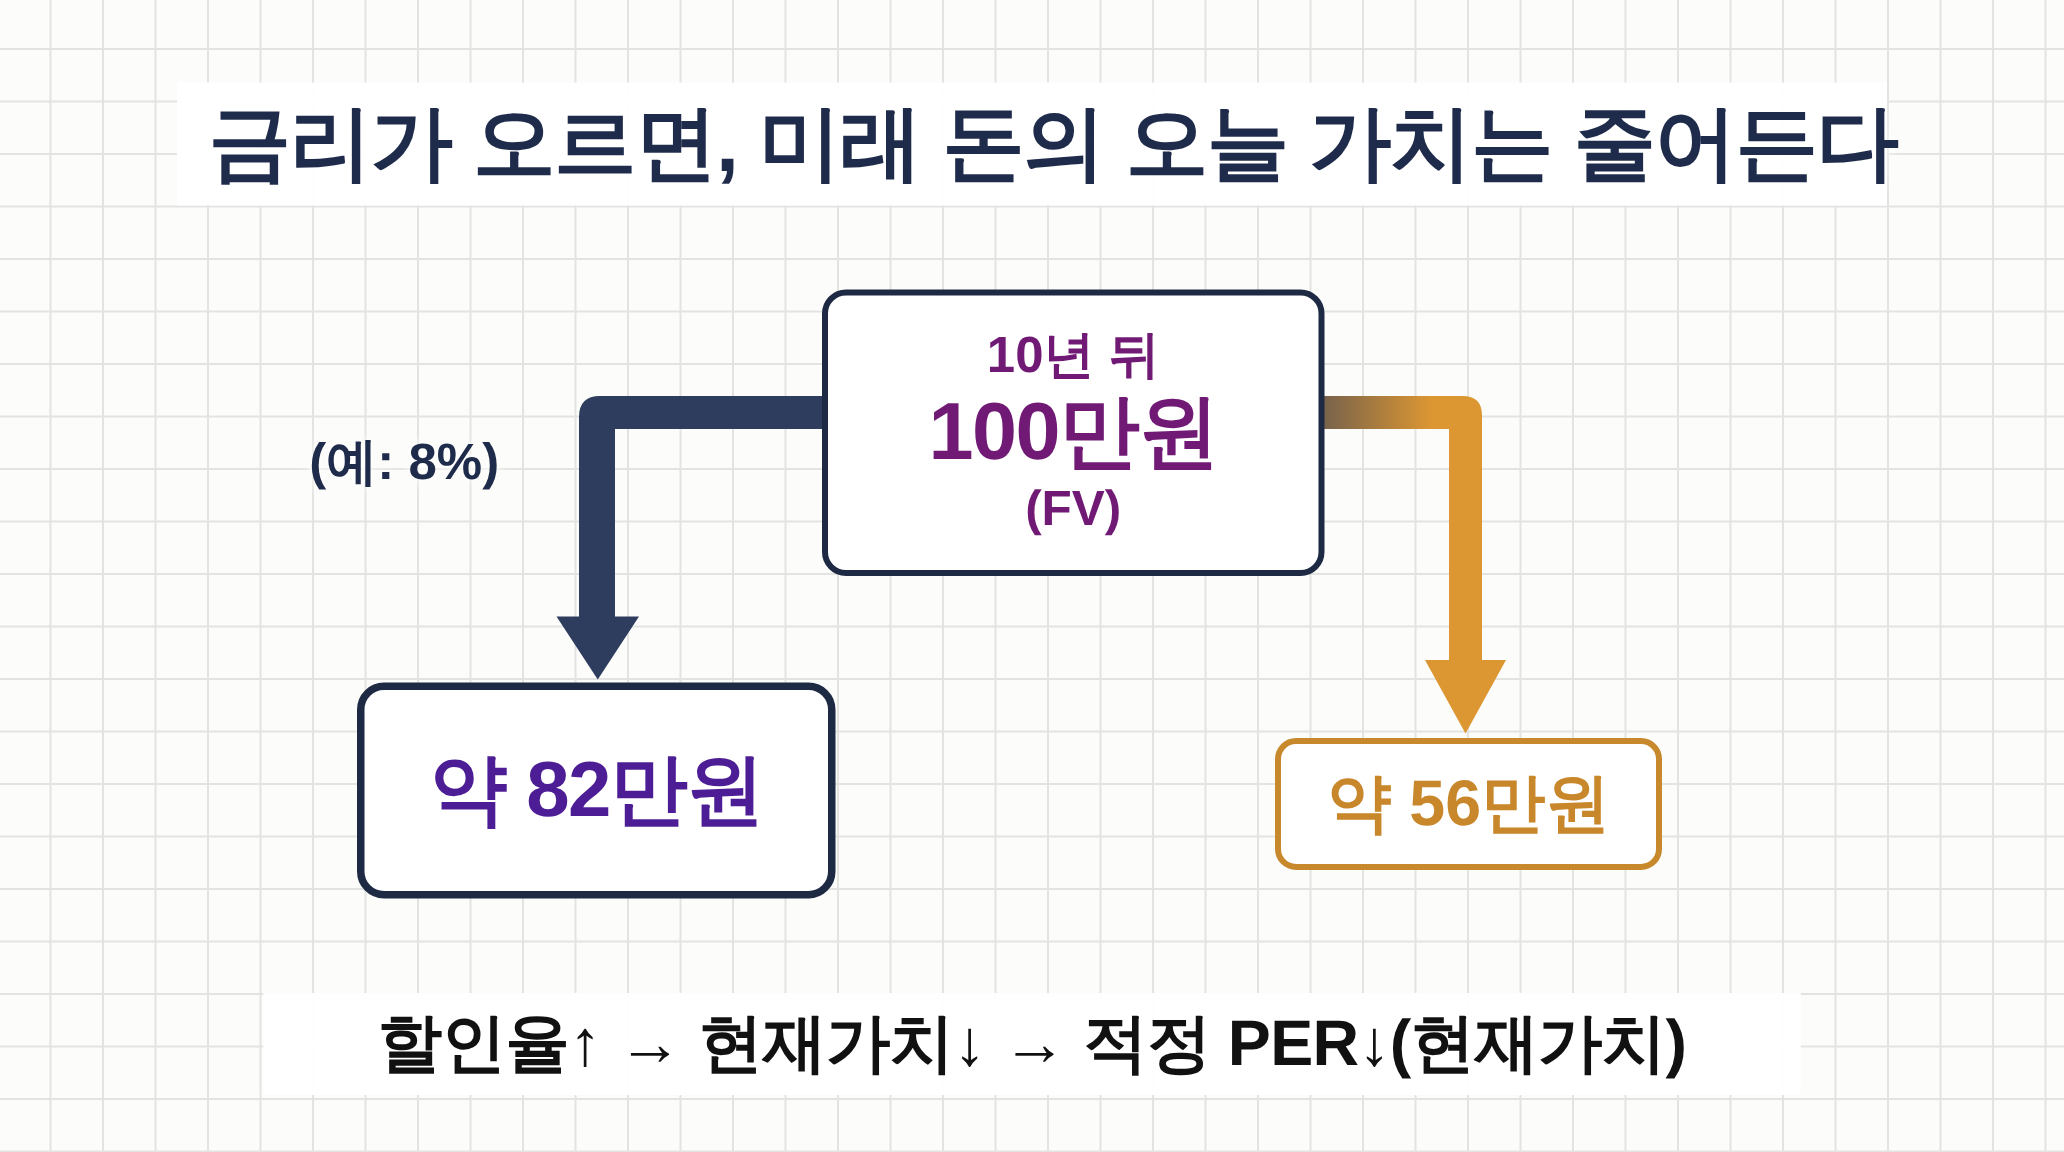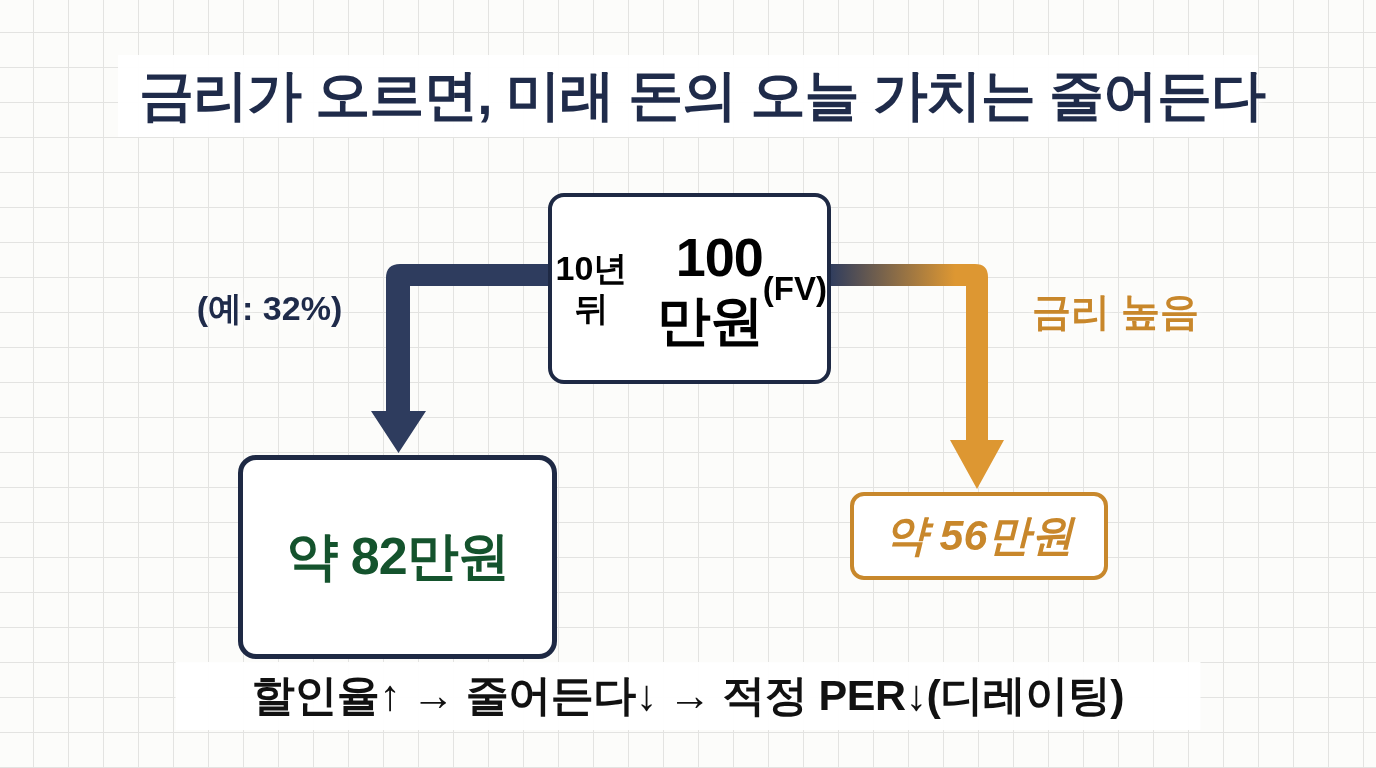--- a/index.html
+++ b/index.html
@@ -38,28 +38,28 @@
   .arrows {
     position: absolute; top: 0; left: 0;
     width: 1376px; height: 768px;
     pointer-events: none;
   }
 
   
   .fv-box {
     position: absolute;
     left: 548px; top: 193px;
-    width: 283px; height: 191px;
+    width: 335px; height: 191px;
     box-sizing: border-box;
     background: #ffffff;
     border: 4px solid #1e2944;
     border-radius: 16px;
-    display: flex; 
+    display: flex; flex-direction: column;
     align-items: center; justify-content: center;
-    color: #000000; text-align: center;
+    color: #701a75; text-align: center;
   }
   .fv-period { font-size: 34px; font-weight: 700; line-height: 1.15; }
   .fv-amount { font-size: 54px; font-weight: 800; line-height: 1.15; letter-spacing: -1px; text-align: right; }
   .fv-abbr   { font-size: 33px; font-weight: 700; line-height: 1.2; }
 
   
   .branch-label {
     position: absolute; text-align: center; white-space: nowrap;
     text-shadow: 0 0 8px rgba(255,255,255,0.95), 0 0 12px rgba(255,255,255,0.85);
   }
@@ -69,28 +69,28 @@
   .label-high { left: 1008px; top: 290px; width: 215px; color: #c8872b; }
 
   
   .result-box {
     position: absolute; box-sizing: border-box;
     background: #ffffff;
     display: flex; align-items: center; justify-content: center;
     white-space: nowrap;
   }
   .result-low {
-    left: 238px; top: 455px; width: 319px; height: 204px;
+    left: 238px; top: 455px; width: 319px; height: 144px;
     border: 5px solid #1e2944; border-radius: 18px;
-    color: #14532d; font-size: 52px; font-weight: 800; letter-spacing: -1px;
+    color: #4c1d95; font-size: 52px; font-weight: 800; letter-spacing: -1px;
   }
   .result-high {
     left: 850px; top: 492px; width: 258px; height: 88px;
     border: 4px solid #c8882c; border-radius: 14px;
-    color: #c8872b; font-size: 43px; font-weight: 800; font-style: italic;
+    color: #c8872b; font-size: 43px; font-weight: 800;
   }
 
   
   .footer-band {
     position: absolute;
     top: 662px; left: 50%;
     transform: translateX(-50%);
     width: 1025px; height: 68px;
     background: rgba(255,255,255,0.95);
     display: flex; align-items: center; justify-content: center;
@@ -121,32 +121,31 @@
     <div class="title-text">금리가 오르면, 미래 돈의 오늘 가치는 줄어든다</div>
   </div>
 
   <div class="fv-box">
     <div class="fv-period">10년 뒤</div>
     <div class="fv-amount">100만원</div>
     <div class="fv-abbr">(FV)</div>
   </div>
 
   <div class="branch-label label-low">
-    <div class="sub">(예: 32%)</div>
+    <div class="sub">(예: 8%)</div>
   </div>
 
   <div class="branch-label label-high">
-    <div class="main">금리 높음</div>
   </div>
 
   <div class="result-box result-low">
     <span>약 82만원</span>
   </div>
 
   <div class="result-box result-high">
     <span>약 56만원</span>
   </div>
 
   <div class="footer-band">
-    <div class="footer-text">할인율↑ → 줄어든다↓ → 적정 PER↓(디레이팅)</div>
+    <div class="footer-text">할인율↑ → 현재가치↓ → 적정 PER↓(현재가치)</div>
   </div>
 
 </div>
 
 </body></html>

